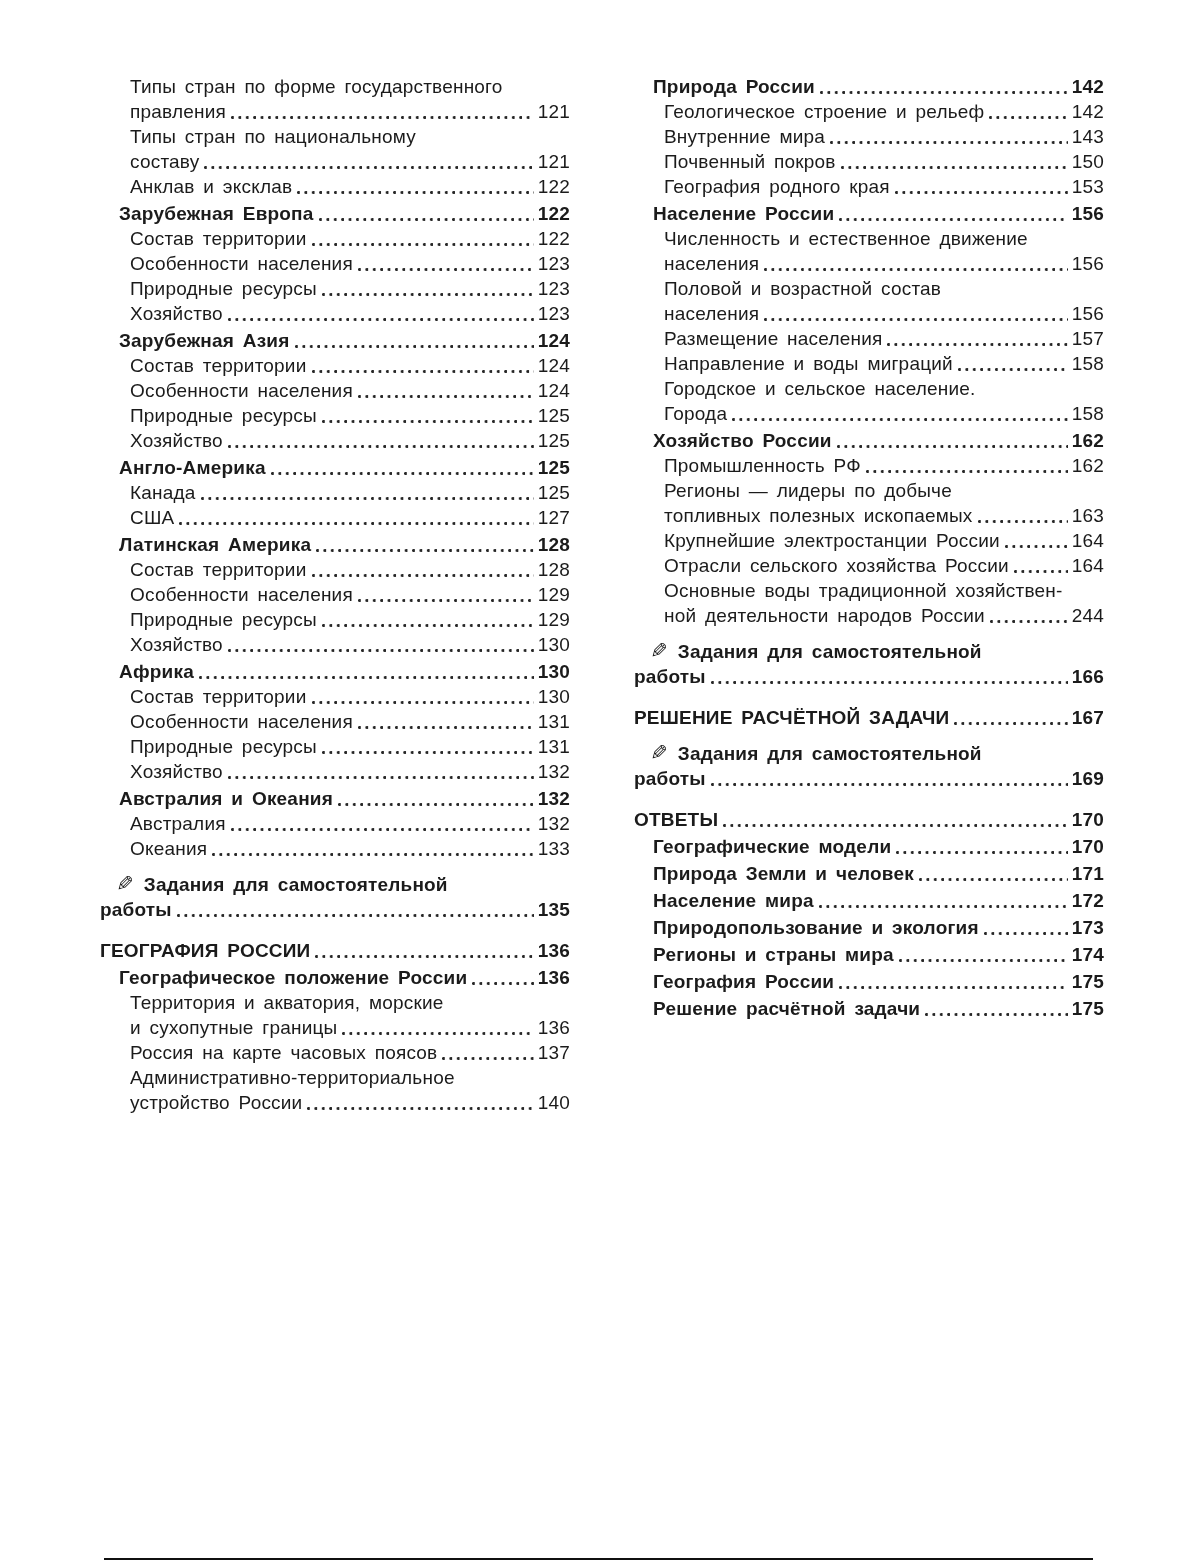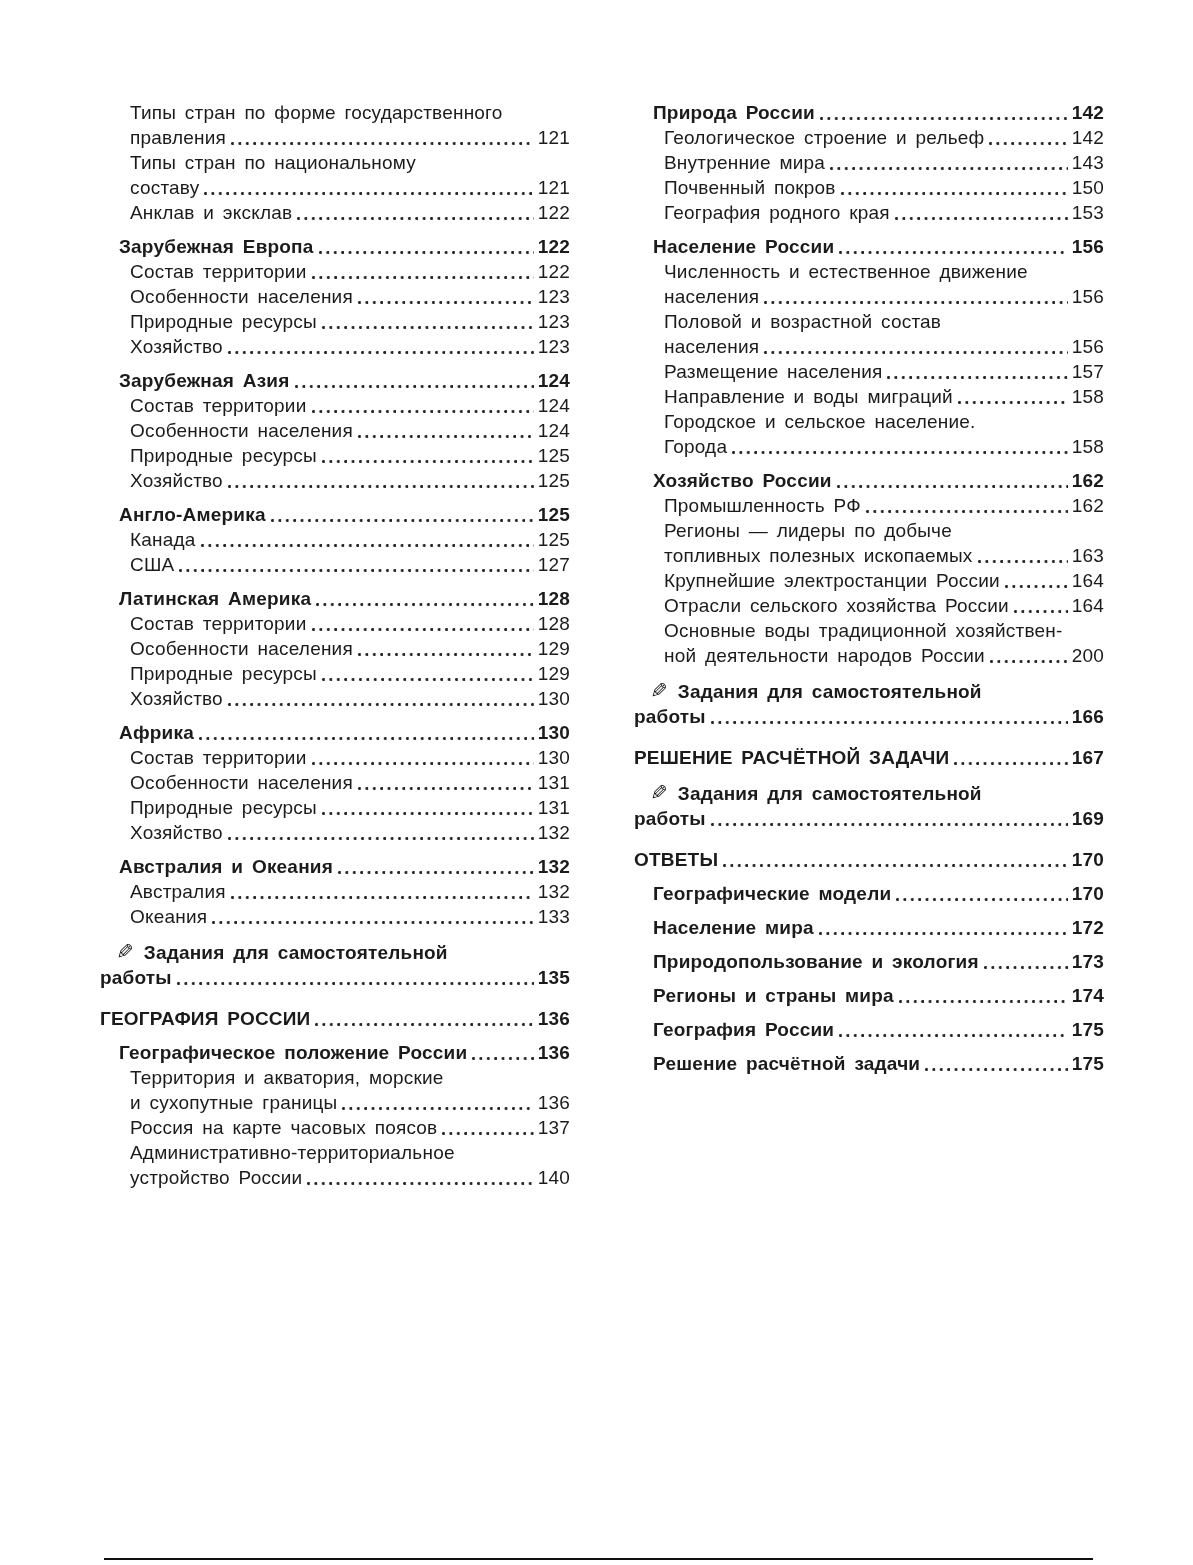--- a/index.html
+++ b/index.html
@@ -4,21 +4,21 @@
 <style>
   * { box-sizing: border-box; }
   html, body { margin: 0; padding: 0; background: #ffffff; }
   .page {
     position: relative;
     width: 1193px;
     height: 1565px;
     background: #ffffff;
     font-family: "Liberation Sans", sans-serif;
     color: #1b1b1b;
-    padding: 100px 89px 0 100px;
+    padding: 74px 89px 0 100px;
     overflow: hidden;
   }
   .columns { display: flex; gap: 64px; }
   .column { width: 470px; flex: none; }
 
   .entry { font-size: 19px; letter-spacing: 0.2px; }
   .line { display: flex; align-items: baseline; line-height: 25px; }
   .text { flex: none; white-space: nowrap; word-spacing: 0.17em; }
   .leader {
     flex: 1 1 auto;
@@ -27,21 +27,21 @@
     height: 5px;
     margin: 0 4px 4px 5px;
     background-image: radial-gradient(circle at 1.5px 2.5px, #262626 1.25px, transparent 1.7px);
     background-size: 7.4px 5px;
     background-repeat: repeat-x;
     background-position: left bottom;
   }
   .pagenum { flex: none; }
 
   .style-h1  { font-weight: 700; margin-top: 16px; }
-  .style-h2  { font-weight: 700; margin-top: 9px; padding-left: 19px; }
+  .style-h2  { font-weight: 700; margin-top: 2px; padding-left: 19px; }
   .style-sub { padding-left: 30px; }
   .style-tasks { font-weight: 700; margin-top: 10px; }
 
   .icon {
     flex: none;
     display: inline-block;
     transform: scaleX(-1);
     margin-left: 16px;
     margin-right: 10px;
     font-size: 21px;
@@ -523,21 +523,21 @@
         <div class="entry style-sub">
           <div class="line">
 
     <span class="text">Основные воды традиционной хозяйствен-</span>
 
   </div>
           <div class="line">
 
     <span class="text">ной деятельности народов России</span>
     <span class="leader"></span>
-    <span class="pagenum">200</span>
+    <span class="pagenum">244</span>
   </div>
         </div>
         <div class="entry style-tasks">
           <div class="line">
     <span class="icon">✎</span>
     <span class="text">Задания для самостоятельной</span>
 
   </div>
           <div class="line">
 
@@ -579,20 +579,28 @@
           <div class="line">
 
     <span class="text">Географические модели</span>
     <span class="leader"></span>
     <span class="pagenum">170</span>
   </div>
         </div>
         <div class="entry style-h2">
           <div class="line">
 
+    <span class="text">Природа Земли и человек</span>
+    <span class="leader"></span>
+    <span class="pagenum">171</span>
+  </div>
+        </div>
+        <div class="entry style-h2">
+          <div class="line">
+
     <span class="text">Население мира</span>
     <span class="leader"></span>
     <span class="pagenum">172</span>
   </div>
         </div>
         <div class="entry style-h2">
           <div class="line">
 
     <span class="text">Природопользование и экология</span>
     <span class="leader"></span>

